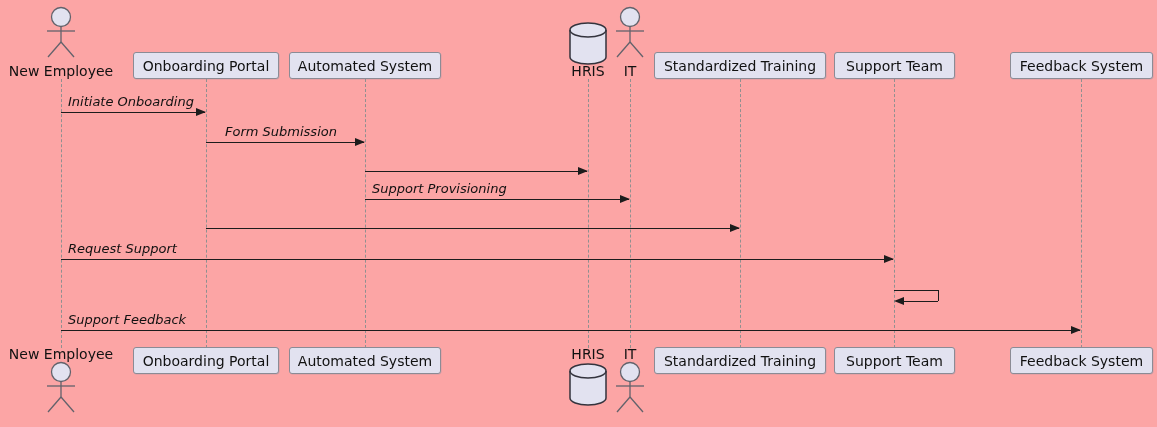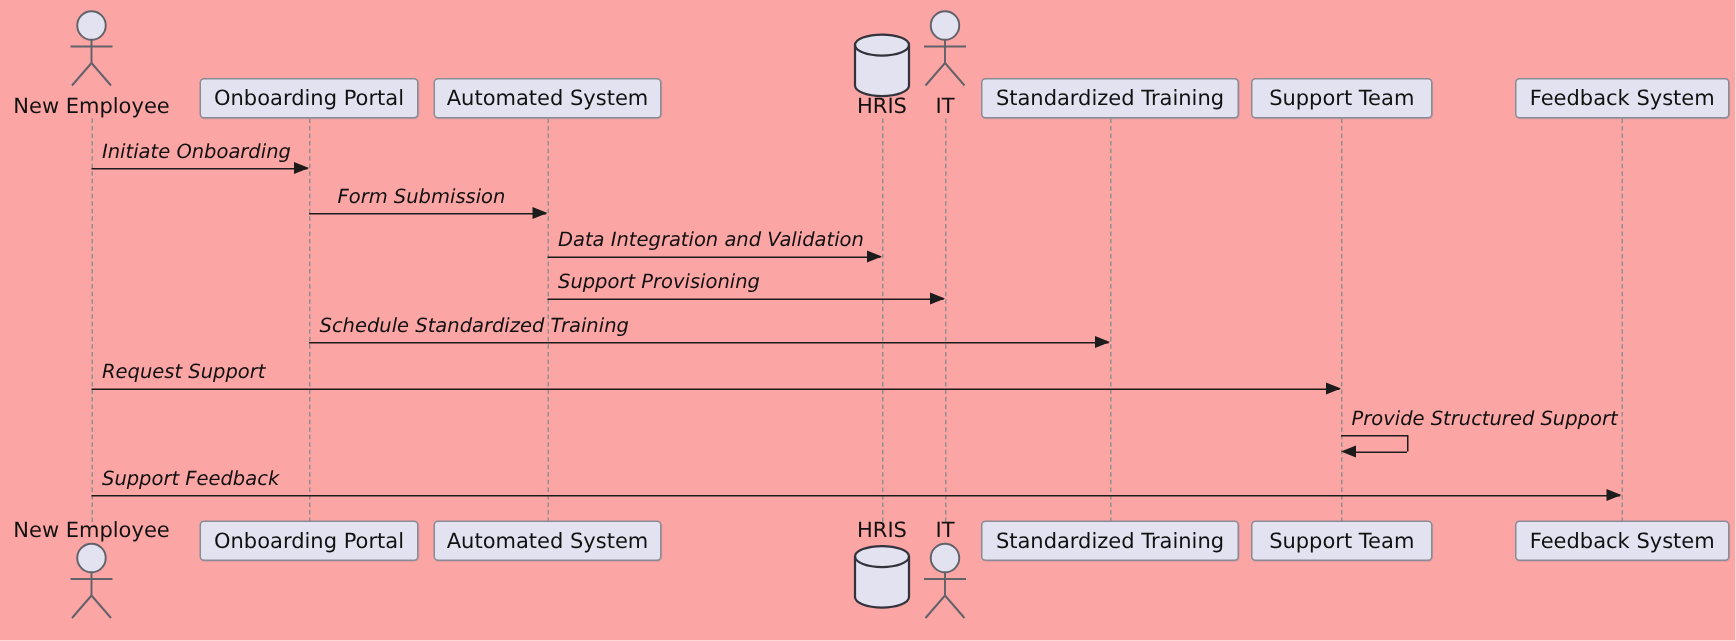--- a/index.html
+++ b/index.html
@@ -126,33 +126,30 @@
     <div class="pbox" style="left: 834px; top: 347px; width: 121px; background: rgb(226, 226, 240); border-color: rgb(139, 139, 149);">Support Team</div>
     <div class="lifeline" style="left: 1081px; top: 79px; height: 269px; border-left-color: rgb(144, 144, 144);"></div>
     <div class="pbox" style="left: 1010px; top: 52px; width: 143px; background: rgb(226, 226, 240); border-color: rgb(139, 139, 149);">Feedback System</div>
     <div class="pbox" style="left: 1010px; top: 347px; width: 143px; background: rgb(226, 226, 240); border-color: rgb(139, 139, 149);">Feedback System</div>
     <div class="msg-label" style="left: 68px; top: 95px;">Initiate Onboarding</div>
     <div class="msg-line" style="left: 61px; top: 112px; width: 144px; border-top-color: rgb(28, 28, 28);"></div>
     <div class="arrow-r" style="left: 196px; top: 108px; border-left-color: rgb(28, 28, 28);"></div>
     <div class="msg-label" style="left: 225px; top: 125px;">Form Submission</div>
     <div class="msg-line" style="left: 206px; top: 142px; width: 158px; border-top-color: rgb(28, 28, 28);"></div>
     <div class="arrow-r" style="left: 355px; top: 138px; border-left-color: rgb(28, 28, 28);"></div>
-    <div class="msg-label" style="left: 372px; top: 154px;">Data Integration and Validation</div>
     <div class="msg-line" style="left: 365px; top: 171px; width: 222px; border-top-color: rgb(28, 28, 28);"></div>
     <div class="arrow-r" style="left: 578px; top: 167px; border-left-color: rgb(28, 28, 28);"></div>
     <div class="msg-label" style="left: 372px; top: 182px;">Support Provisioning</div>
     <div class="msg-line" style="left: 365px; top: 199px; width: 264px; border-top-color: rgb(28, 28, 28);"></div>
     <div class="arrow-r" style="left: 620px; top: 195px; border-left-color: rgb(28, 28, 28);"></div>
-    <div class="msg-label" style="left: 213px; top: 211px;">Schedule Standardized Training</div>
     <div class="msg-line" style="left: 206px; top: 228px; width: 533px; border-top-color: rgb(28, 28, 28);"></div>
     <div class="arrow-r" style="left: 730px; top: 224px; border-left-color: rgb(28, 28, 28);"></div>
     <div class="msg-label" style="left: 68px; top: 242px; text-align: right;">Request Support</div>
     <div class="msg-line" style="left: 61px; top: 259px; width: 832px; border-top-color: rgb(28, 28, 28);"></div>
     <div class="arrow-r" style="left: 884px; top: 255px; border-left-color: rgb(28, 28, 28);"></div>
-    <div class="msg-label" style="left: 901px; top: 273px;">Provide Structured Support</div>
     <div class="msg-line" style="left: 894px; top: 290px; width: 44px; border-top-color: rgb(28, 28, 28);"></div>
     <div class="msg-vline" style="left: 938px; top: 290px; height: 11px; border-left-color: rgb(28, 28, 28);"></div>
     <div class="msg-line" style="left: 903px; top: 301px; width: 35px; border-top-color: rgb(28, 28, 28);"></div>
     <div class="arrow-l" style="left: 894px; top: 297px; border-right-color: rgb(28, 28, 28);"></div>
     <div class="msg-label" style="left: 68px; top: 313px;">Support Feedback</div>
     <div class="msg-line" style="left: 61px; top: 330px; width: 1019px; border-top-color: rgb(28, 28, 28);"></div>
     <div class="arrow-r" style="left: 1071px; top: 326px; border-left-color: rgb(28, 28, 28);"></div>
   </div>
 
 </body></html>

